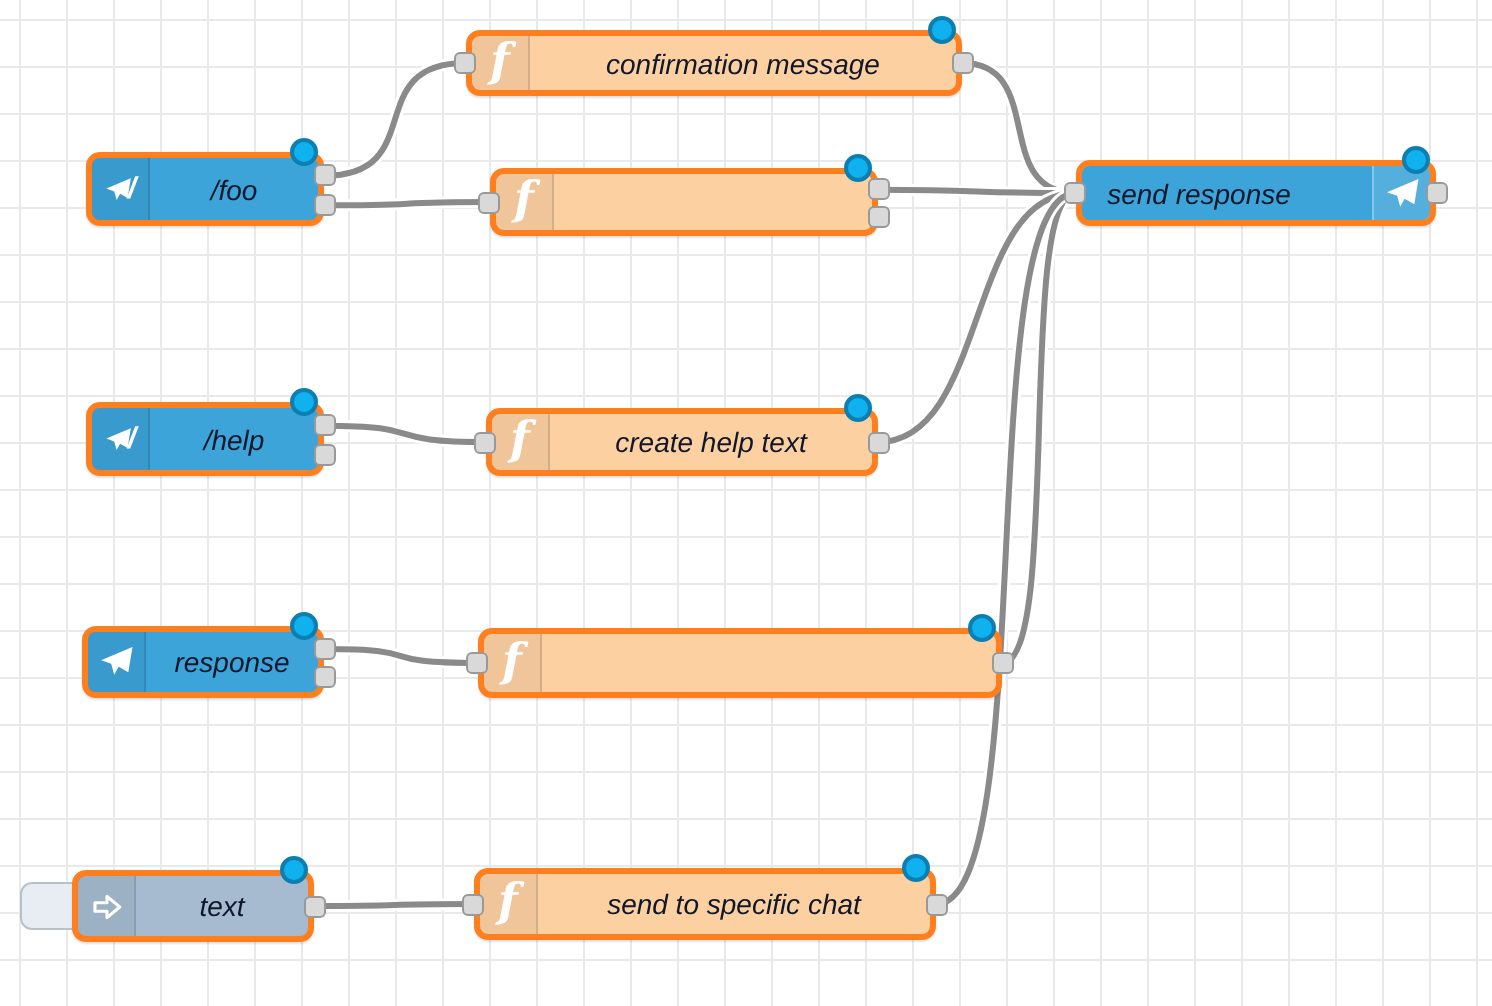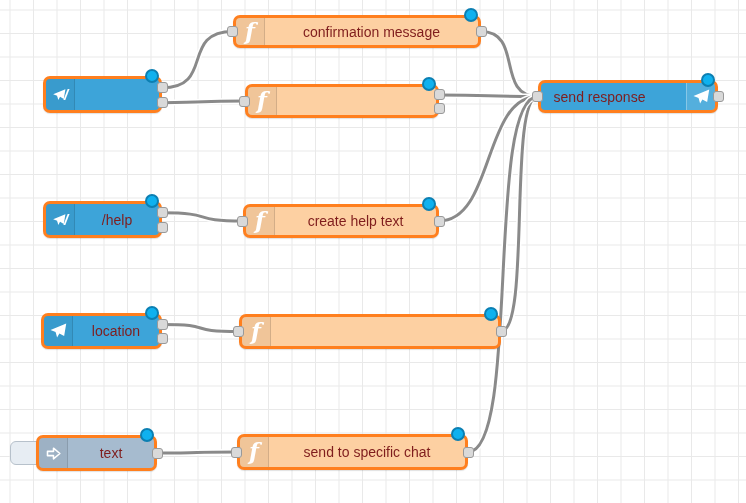--- a/index.html
+++ b/index.html
@@ -24,21 +24,21 @@
   }
   .icon-box{
     flex:0 0 28px;width:28px;
     display:flex;align-items:center;justify-content:center;
     overflow:hidden;
   }
   .icon-left{border-right:1px solid rgba(0,0,0,0.12);background:rgba(0,0,0,0.05);border-radius:3px 0 0 3px;}
   .icon-right{border-left:1px solid rgba(255,255,255,0.3);background:rgba(255,255,255,0.12);border-radius:0 3px 3px 0;}
   .node-label{
     flex:1;display:flex;align-items:center;justify-content:center;
-    font-size:14px;color:#7f1d1d;
+    font-style:italic;font-size:14px;color:#0f172a;
     white-space:nowrap;overflow:hidden;padding:0 4px;
   }
   .f-glyph{font-family:"DejaVu Serif",serif;font-style:italic;font-weight:bold;font-size:23px;color:#fff;line-height:1;margin-top:-3px;}
   .slash-glyph{font-family:"Liberation Sans",sans-serif;font-style:italic;font-weight:bold;font-size:15px;color:#fff;margin-left:-2px;}
   .port{
     position:absolute;width:11px;height:11px;
     background:#d9d9d9;border:1px solid #999;border-radius:3px;
     box-sizing:border-box;
   }
   .status-dot{
@@ -85,20 +85,21 @@
       <span class="node-label">confirmation message</span>
     </div>
     <div class="node" style="left: 43px; top: 76px; width: 119px; height: 37px; background: rgb(61, 164, 217);">
       <span class="icon-box icon-left">
         <svg width="14" height="14" viewBox="0 0 24 24">
           <path d="M23,2 L2,10.8 L8.8,13.2 L10.8,20.5 L13.8,15.2 L20.2,18.8 Z" fill="#ffffff"></path>
           <path d="M8.8,13.2 L23,2 L10.8,16.5 Z" fill="rgba(255,255,255,0.6)"></path>
         </svg>
         <span class="slash-glyph">/</span>
       </span>
+      <span class="node-label">/foo</span>
     </div>
     <div class="node" style="left: 245px; top: 84px; width: 194px; height: 34px; background: rgb(253, 208, 162);">
       <span class="icon-box icon-left">
         <span class="f-glyph">f</span>
       </span>
     </div>
     <div class="node" style="left: 43px; top: 201px; width: 119px; height: 37px; background: rgb(61, 164, 217);">
       <span class="icon-box icon-left">
         <svg width="14" height="14" viewBox="0 0 24 24">
           <path d="M23,2 L2,10.8 L8.8,13.2 L10.8,20.5 L13.8,15.2 L20.2,18.8 Z" fill="#ffffff"></path>
@@ -114,21 +115,21 @@
       </span>
       <span class="node-label">create help text</span>
     </div>
     <div class="node" style="left: 41px; top: 313px; width: 121px; height: 36px; background: rgb(61, 164, 217);">
       <span class="icon-box icon-left">
         <svg width="18" height="18" viewBox="0 0 24 24">
           <path d="M23,2 L2,10.8 L8.8,13.2 L10.8,20.5 L13.8,15.2 L20.2,18.8 Z" fill="#ffffff"></path>
           <path d="M8.8,13.2 L23,2 L10.8,16.5 Z" fill="rgba(255,255,255,0.6)"></path>
         </svg>
       </span>
-      <span class="node-label">location</span>
+      <span class="node-label">response</span>
     </div>
     <div class="node" style="left: 239px; top: 314px; width: 262px; height: 35px; background: rgb(253, 208, 162);">
       <span class="icon-box icon-left">
         <span class="f-glyph">f</span>
       </span>
     </div>
     <div class="node" style="left: 36px; top: 435px; width: 121px; height: 36px; background: rgb(166, 187, 207);">
       <span class="icon-box icon-left">
         <svg width="17" height="17" viewBox="0 0 24 24">
           <path d="M3.5,9 H12 V4.5 L21,12 L12,19.5 V15 H3.5 Z" fill="none" stroke="#ffffff" stroke-width="2.2" stroke-linejoin="round"></path>

